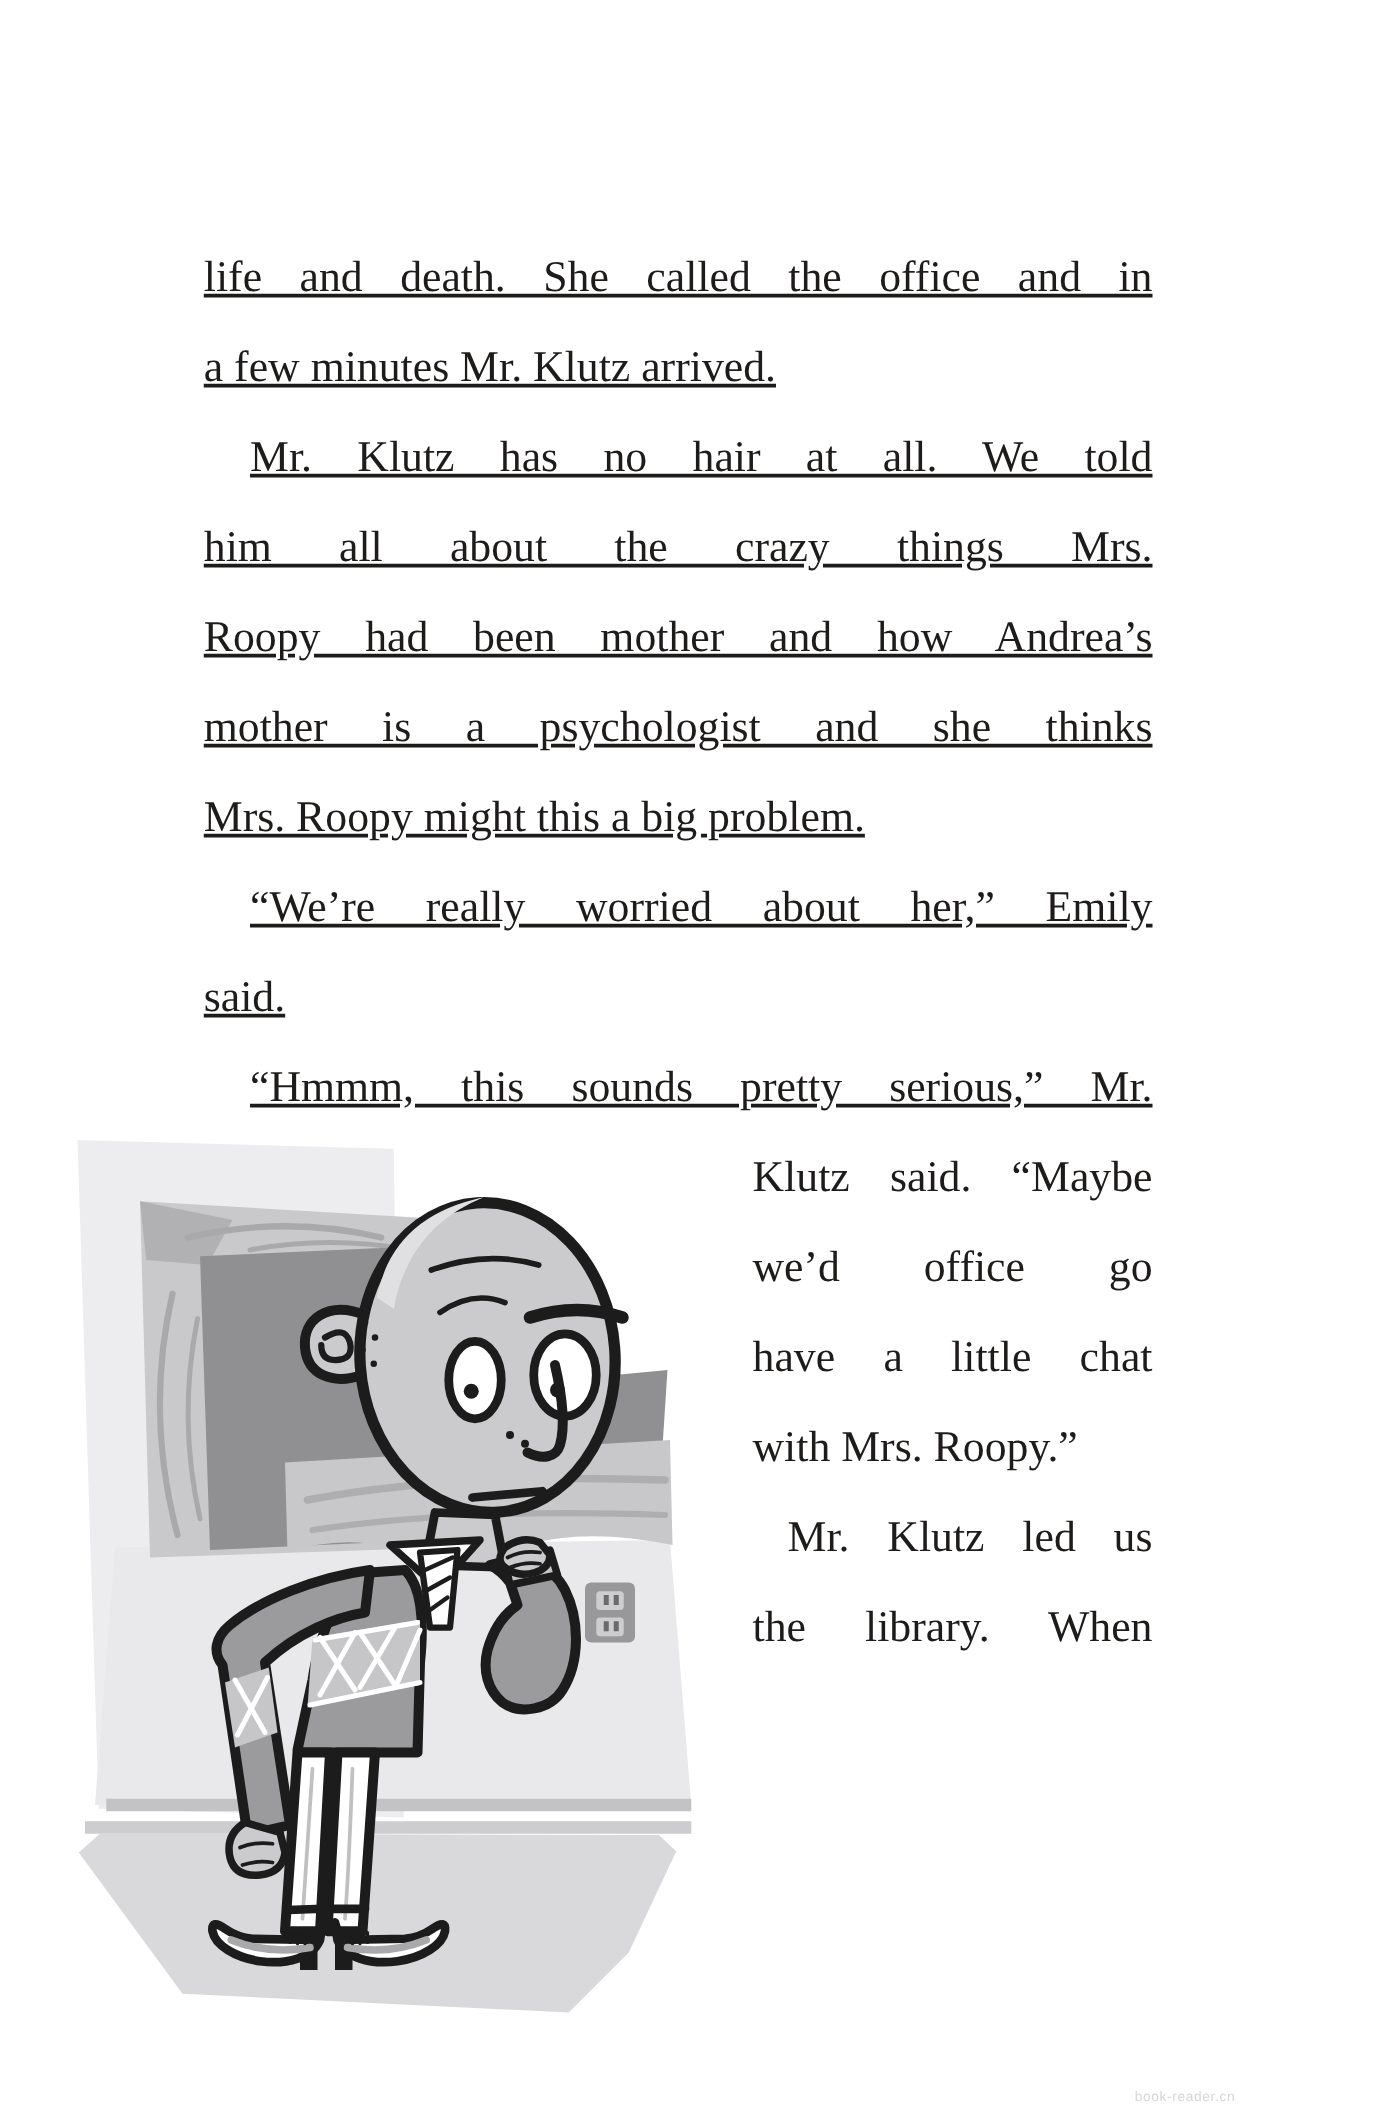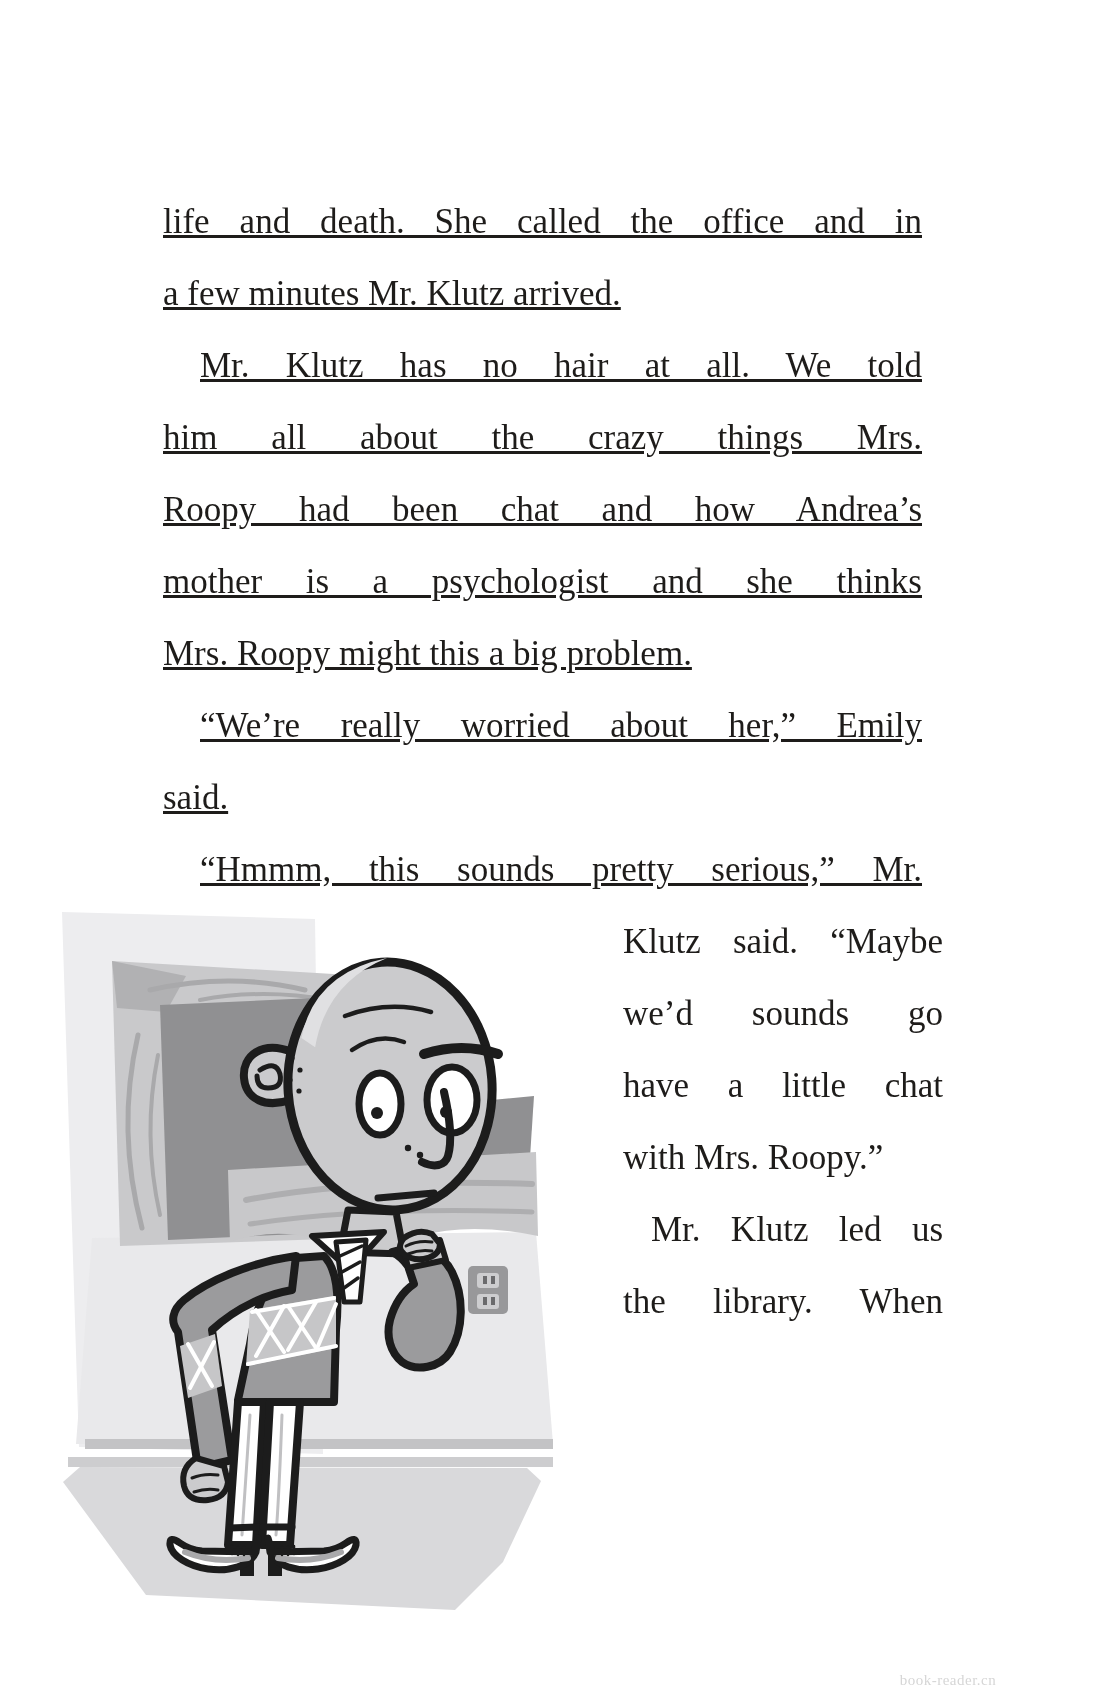--- a/index.html
+++ b/index.html
@@ -4,27 +4,27 @@
 <style>
   html,body{margin:0;padding:0;}
   body{
     width:1100px;height:1700px;position:relative;background:#ffffff;
     font-family:"Liberation Serif", serif;overflow:hidden;
   }
   .illu{position:absolute;left:0;top:0;width:1100px;height:1700px;}
   .col{position:absolute;color:#1e1c1a;font-size:35px;line-height:72px;
        font-family:"Liberation Serif", serif;}
   .col-main{left:163px;top:186px;width:759px;text-decoration:underline;}
-  .col-wrap{left:602px;top:906px;width:320px;margin-left:21px;}
+  .col-wrap{left:602px;top:906px;width:320px;}
   .line{text-align:justify;text-align-last:justify;white-space:nowrap;}
   .line.end{text-align-last:left;}
   .col-main .line.ind{text-indent:37px;}
   .col-wrap .line.ind{text-indent:28px;}
   .watermark{position:absolute;left:868px;top:1672px;width:160px;
-    font-family:Liberation Serif, serif;font-size:15px;color:#d6d6d6;
+    font-family:Liberation Sans, sans-serif;font-size:11px;color:#d6d6d6;
     letter-spacing:.5px;text-align:center;}
 </style>
 </head>
 <body>
 
 <svg class="illu" viewBox="0 0 1100 1700" xmlns="http://www.w3.org/2000/svg" aria-hidden="true">
   <g stroke-linecap="round" stroke-linejoin="round">
 
     <path d="M62,912 L315,919 L323,1454 L79,1447 Z" fill="#ededef"></path>
     <path d="M92,1238 L536,1232 L553,1444 L76,1444 Z" fill="#e9e9eb"></path>
@@ -157,29 +157,29 @@
       </g>
     </g>
   </g>
 </svg>
 
 <div class="col col-main">
     <div class="line">life and death. She called the office and in</div>
     <div class="line end">a few minutes Mr. Klutz arrived.</div>
     <div class="line ind">Mr. Klutz has no hair at all. We told</div>
     <div class="line">him all about the crazy things Mrs.</div>
-    <div class="line">Roopy had been chat and how Andrea’s</div>
+    <div class="line">Roopy had been mother and how Andrea’s</div>
     <div class="line">mother is a psychologist and she thinks</div>
     <div class="line end">Mrs. Roopy might this a big problem.</div>
     <div class="line ind">“We’re really worried about her,” Emily</div>
     <div class="line end">said.</div>
     <div class="line ind">“Hmmm, this sounds pretty serious,” Mr.</div>
   </div>
 <div class="col col-wrap">
     <div class="line">Klutz said. “Maybe</div>
-    <div class="line">we’d sounds go</div>
+    <div class="line">we’d office go</div>
     <div class="line">have a little chat</div>
     <div class="line end">with Mrs. Roopy.”</div>
     <div class="line ind">Mr. Klutz led us</div>
     <div class="line">the library. When</div>
   </div>
 
 <div class="watermark">book-reader.cn</div>
 
 </body></html>

